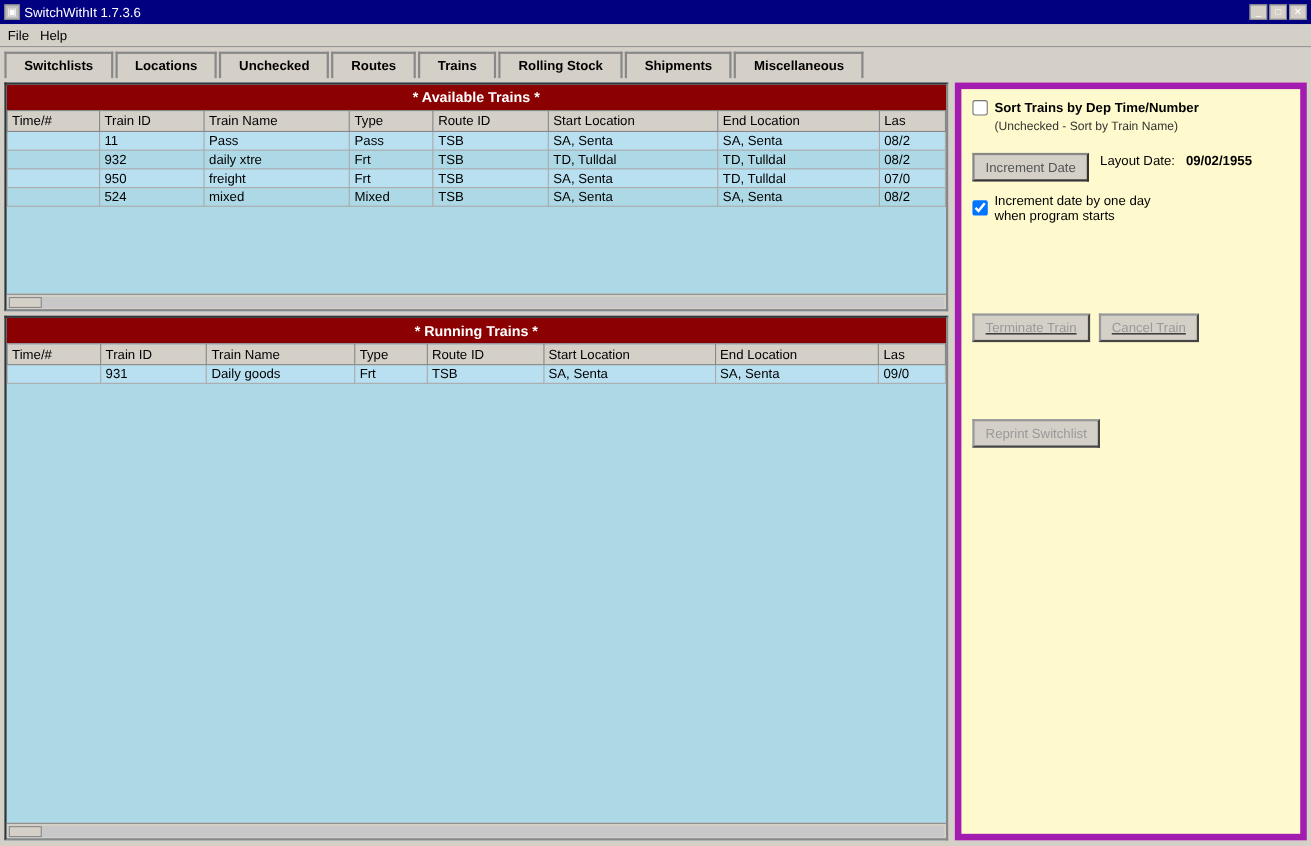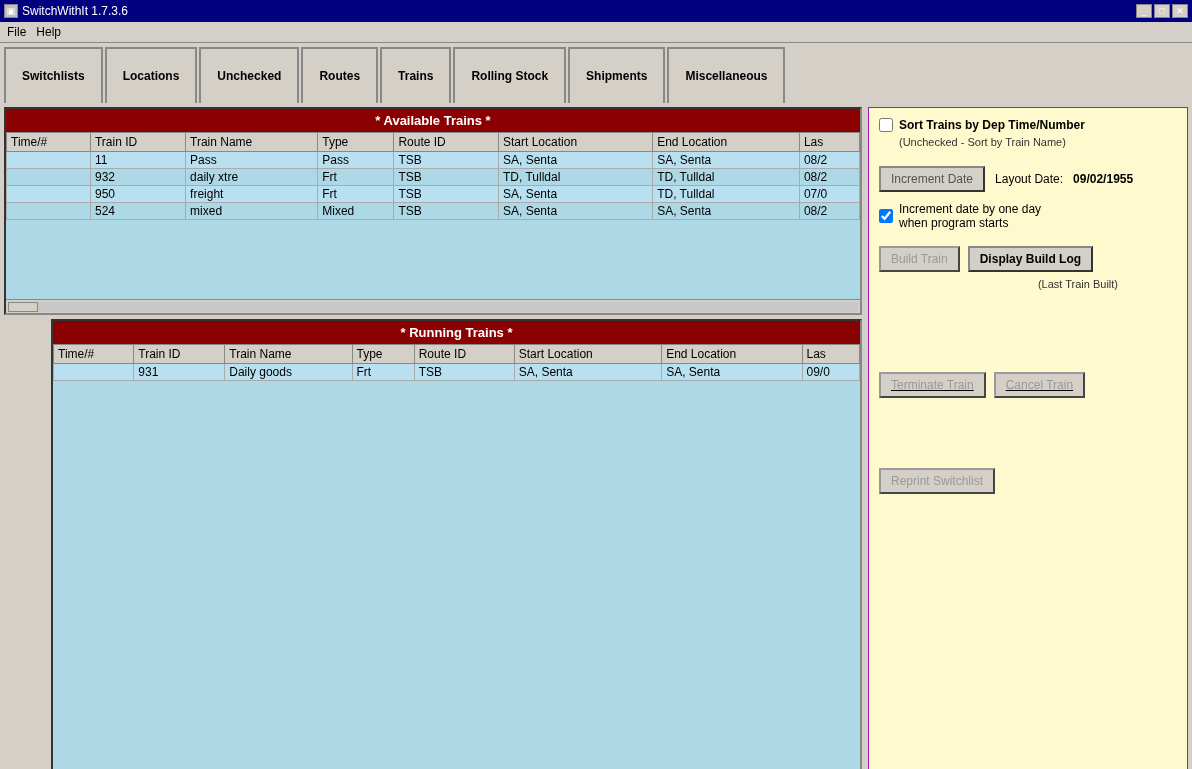--- a/index.html
+++ b/index.html
@@ -53,21 +53,21 @@
       cursor: pointer;
       padding: 1px 3px;
     }
     .nav-tabs {
       display: flex;
       background: #d4d0c8;
       padding: 4px 4px 0 4px;
       gap: 2px;
     }
     .nav-tab {
-      padding: 20px 16px;
+      padding: 4px 16px;
       background: #d4d0c8;
       border: 2px solid #888;
       border-bottom: none;
       cursor: pointer;
       font-size: 12px;
       font-weight: bold;
       color: #000;
     }
     .nav-tab.active {
       background: #d4d0c8;
@@ -85,21 +85,21 @@
     .left-panel {
       flex: 1;
       display: flex;
       flex-direction: column;
       gap: 4px;
       min-width: 0;
     }
     .right-panel {
       width: 320px;
       background: #fffacd;
-      border: 1px solid #a21caf;
+      border: 6px solid #a21caf;
       padding: 10px;
       display: flex;
       flex-direction: column;
       gap: 10px;
     }
     .table-section {
       background: #add8e6;
       border: 2px inset #888;
       display: flex;
       flex-direction: column;
@@ -169,21 +169,21 @@
     .checkbox-row {
       display: flex;
       align-items: center;
       gap: 6px;
     }
     .checkbox-row input[type=checkbox] { width: 14px; height: 14px; }
     .sort-label { font-size: 12px; font-weight: bold; }
     .sort-sub { font-size: 11px; color: #333; margin-left: 20px; }
     .increment-row {
       display: flex;
-      align-items: center;
+      align-items: flex-start;
       gap: 10px;
       margin-top: 8px;
     }
     .btn {
       background: #d4d0c8;
       border: 2px outset #888;
       padding: 4px 10px;
       cursor: pointer;
       font-size: 12px;
       color: #555;
@@ -230,21 +230,20 @@
     }
     .reprint-row {
       margin-top: 60px;
     }
     .available-table-wrap {
       flex: 0 0 auto;
       height: 208px;
     }
     .running-table-wrap {
       flex: 1;
-      margin-left: 47px;
     }
   </style>
 </head>
 <body>
 
 <div class="title-bar">
   <div class="title-bar-left">
     <div class="title-bar-icon">▣</div>
     <span>SwitchWithIt 1.7.3.6</span>
   </div>
@@ -398,27 +397,20 @@
     </div>
 
     <div class="checkbox-row">
       <input type="checkbox" id="inc-check" checked="" style="">
       <div>
         <div>Increment date by one day</div>
         <div>when program starts</div>
       </div>
     </div>
 
-    <div class="build-section">
-      <div class="build-row">
-        <button class="btn-disabled">Build Train</button>
-        <button class="btn-primary">Display Build Log</button>
-      </div>
-      <div class="last-train-label">(Last Train Built)</div>
-    </div>
 
     <div class="terminate-row">
       <button class="btn-disabled">Terminate Train</button>
       <button class="btn-disabled">Cancel Train</button>
     </div>
 
     <div class="reprint-row">
       <button class="btn-disabled">Reprint Switchlist</button>
     </div>
 

